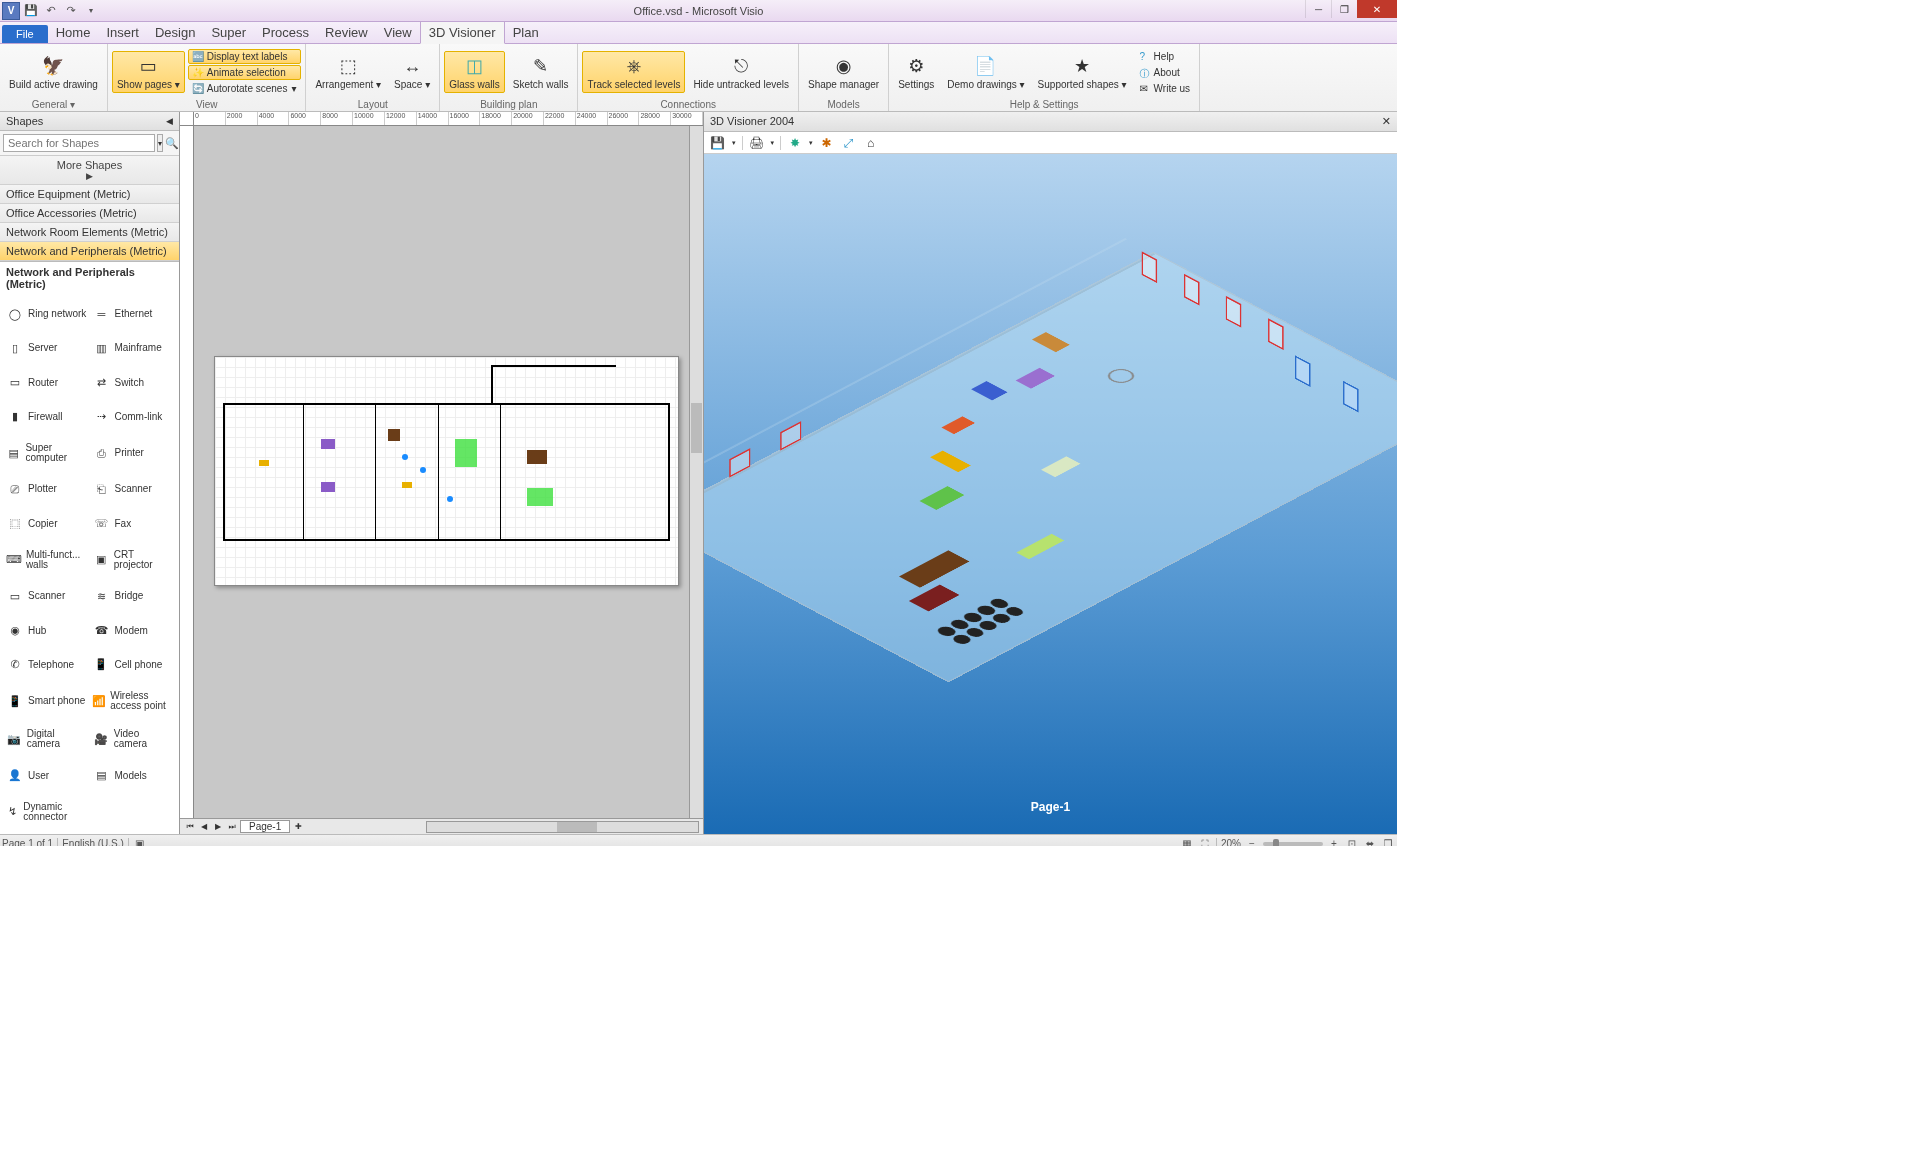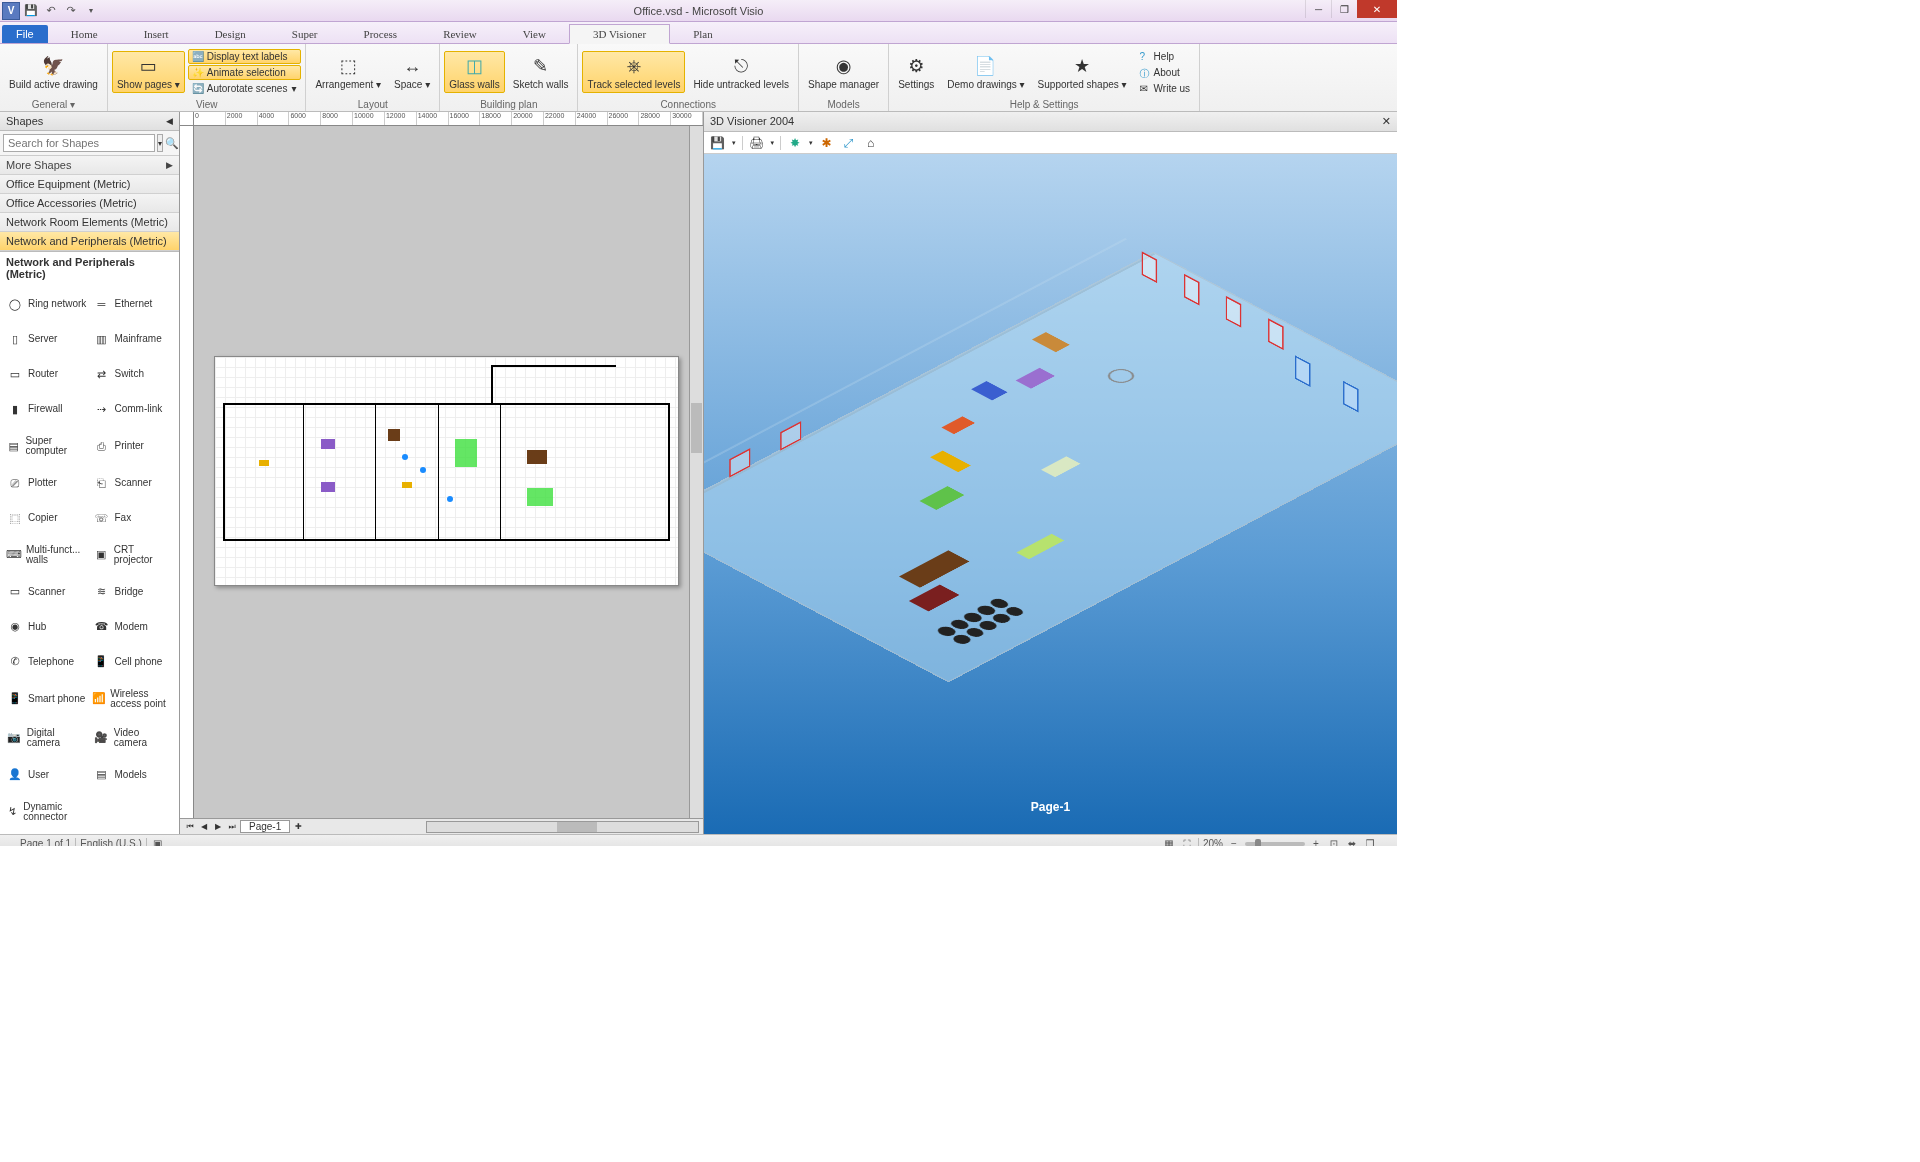--- a/index.html
+++ b/index.html
@@ -12,21 +12,21 @@
 .qat-btn { width: 18px; height: 18px; display: flex; align-items: center; justify-content: center; cursor: pointer; color: #555; }
 .title-center { position: absolute; left: 50%; transform: translateX(-50%); font-size: 11px; color: #444; }
 .win-controls { position: absolute; right: 0; top: 0; display: flex; }
 .win-btn { width: 26px; height: 18px; display: flex; align-items: center; justify-content: center; cursor: pointer; font-size: 10px; }
 .win-close { background: #c0392b; color: #fff; width: 40px; }
 .win-btn.min, .win-btn.max { border-left: 1px solid rgba(0,0,0,0.1); }
 
 
 .tabs-row { height: 22px; background: linear-gradient(180deg, #f6f0fa, #ede1f4); display: flex; align-items: flex-end; padding-left: 2px; border-bottom: 1px solid #c0a5d2; }
 .file-tab { background: #2a6dcc; color: #fff; padding: 3px 14px; font-size: 11px; cursor: pointer; border-top-left-radius: 2px; border-top-right-radius: 2px; }
-.tab { padding: 3px 23px; color: #444; cursor: pointer; font-size: 11px; font-family: Liberation Serif, serif; }
+.tab { padding: 3px 8px; color: #444; cursor: pointer; font-size: 13px; }
 .tab.active { background: #f5f5f5; border: 1px solid #c0a5d2; border-bottom: 1px solid #f5f5f5; margin-bottom: -1px; text-align: center; }
 
 
 .ribbon { height: 68px; background: linear-gradient(180deg, #f9f9f9, #f0f0f0); border-bottom: 1px solid #bbb; display: flex; }
 .group { border-right: 1px solid #d0d0d0; display: flex; flex-direction: column; justify-content: space-between; padding: 2px 4px 0; }
 .group-body { display: flex; align-items: center; gap: 3px; flex: 1; }
 .group-label { text-align: center; font-size: 10px; color: #666; padding: 1px 0; }
 .big-btn { display: flex; flex-direction: column; align-items: center; justify-content: center; padding: 2px 4px; cursor: pointer; text-align: center; min-width: 40px; gap: 2px; border: 1px solid transparent; border-radius: 2px; }
 .big-btn .ico { width: 24px; height: 24px; display: flex; align-items: center; justify-content: center; font-size: 18px; }
 .big-btn .lbl { font-size: 10px; line-height: 10px; }
@@ -39,21 +39,21 @@
 
 .main { display: flex; height: 722px; }
 .shapes-pane { width: 180px; border-right: 1px solid #999; background: #f5f5f5; display: flex; flex-direction: column; }
 .pane-header { background: linear-gradient(180deg, #f0f0f0, #e0e0e0); padding: 3px 6px; font-size: 11px; border-bottom: 1px solid #bbb; display: flex; justify-content: space-between; align-items: center; }
 .search-row { display: flex; padding: 3px; gap: 2px; border-bottom: 1px solid #ccc; }
 .search-input { flex: 1; border: 1px solid #aaa; padding: 2px 4px; font-size: 11px; }
 .search-cbo { width: 14px; border: 1px solid #aaa; background: #eee; display: flex; align-items: center; justify-content: center; font-size: 8px; cursor: pointer; }
 .search-go { width: 16px; display: flex; align-items: center; justify-content: center; cursor: pointer; }
 .stencil-list { border-bottom: 1px solid #bbb; }
 .stencil-item { padding: 3px 6px; font-size: 11px; background: linear-gradient(180deg, #f4f4f4, #e8e8e8); border-bottom: 1px solid #d0d0d0; cursor: pointer; display: flex; justify-content: space-between; align-items: center; }
-.stencil-item.expand { color: #444; }
+.stencil-item.expand { color: #444; flex-direction: column; }
 .stencil-item.selected { background: linear-gradient(180deg, #ffe8a6, #ffd36b); }
 .stencil-title { font-weight: bold; padding: 4px 6px; background: #fff; }
 .shape-grid { background: #fff; flex: 1; overflow: auto; display: grid; grid-template-columns: 1fr 1fr; gap: 2px; padding: 4px; }
 .shape-item { display: flex; align-items: center; gap: 4px; padding: 3px 2px; cursor: pointer; }
 .shape-item .si { width: 18px; height: 16px; display: flex; align-items: center; justify-content: center; }
 .shape-item .sl { font-size: 10px; line-height: 10px; }
 
 .canvas-area { flex: 1; display: flex; flex-direction: column; background: #c8c8c8; position: relative; }
 .ruler-h { height: 14px; background: #fff; border-bottom: 1px solid #888; font-size: 7px; color: #555; overflow: hidden; display: flex; }
 .ruler-tick { flex: 1; border-right: 1px solid #ccc; text-align: left; padding-left: 1px; }
@@ -76,21 +76,21 @@
 .vtb-btn { width: 16px; height: 16px; display: flex; align-items: center; justify-content: center; cursor: pointer; font-size: 12px; }
 .vtb-sep { width: 1px; height: 14px; background: #ccc; }
 .viewer-body { flex: 1; background: linear-gradient(180deg, #b5d4ef 0%, #5a9bd4 60%, #1a6bb4 100%); position: relative; overflow: hidden; }
 
 
 .iso-scene { position: absolute; left: 50%; top: 46%; transform: translate(-50%, -50%); }
 .iso-floor { width: 720px; height: 430px; transform: rotateX(58deg) rotateZ(-45deg); transform-style: preserve-3d; background: rgba(190,225,245,0.5); border: 2px solid rgba(170,190,205,0.6); position: relative; }
 .page-label-3d { position: absolute; bottom: 20px; left: 50%; transform: translateX(-50%); color: #fff; font-weight: bold; font-size: 12px; }
 
 
-.statusbar { height: 18px; background: linear-gradient(180deg, #f0f0f0, #e0e0e0); border-top: 1px solid #bbb; display: flex; align-items: center; padding: 0 20px; font-size: 10px; color: #555; gap: 4px; }
+.statusbar { height: 18px; background: linear-gradient(180deg, #f0f0f0, #e0e0e0); border-top: 1px solid #bbb; display: flex; align-items: center; padding: 0 2px; font-size: 10px; color: #555; gap: 4px; }
 .status-right { margin-left: auto; display: flex; align-items: center; gap: 4px; }
 .zoom-slider { width: 60px; height: 4px; background: #bbb; border-radius: 2px; position: relative; }
 .zoom-thumb { position: absolute; left: 10px; top: -3px; width: 6px; height: 10px; background: #888; border-radius: 2px; }
 .sb-btn { width: 14px; height: 14px; display: flex; align-items: center; justify-content: center; cursor: pointer; border: 1px solid transparent; }
 .sep { width: 1px; height: 12px; background: #bbb; }
 
 
 .furn { position: absolute; }
 .redpic { border: 2px solid #d33; background: rgba(255,255,255,0.4); }
 </style>

